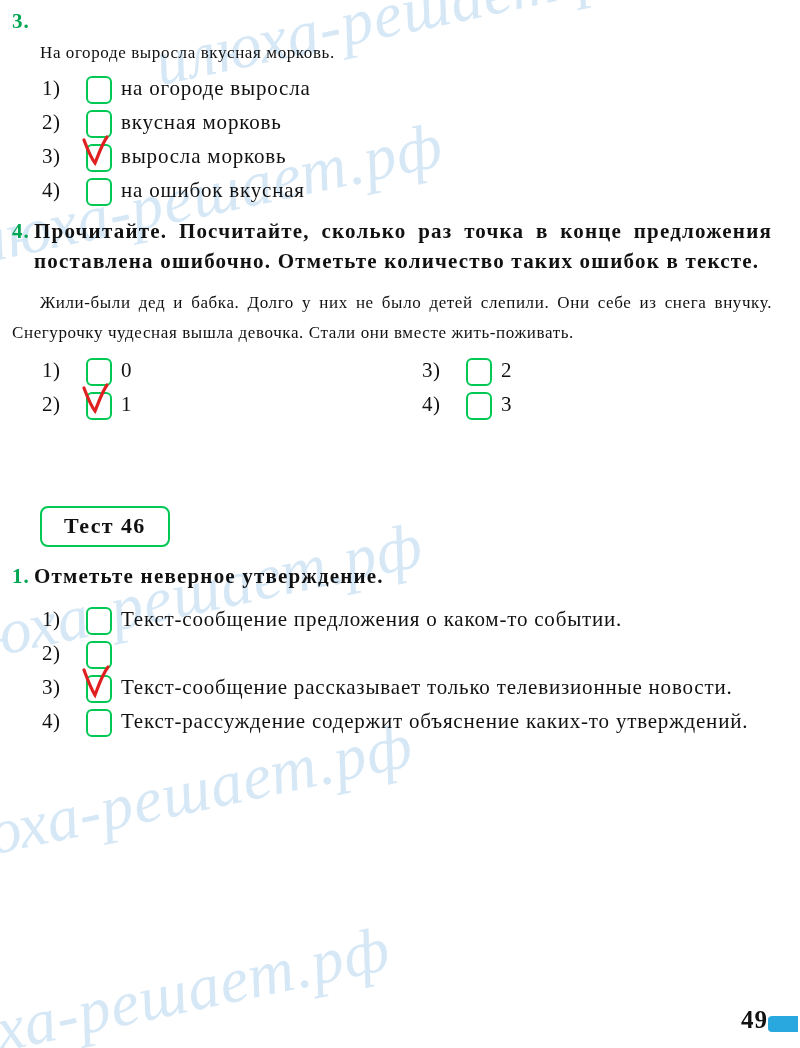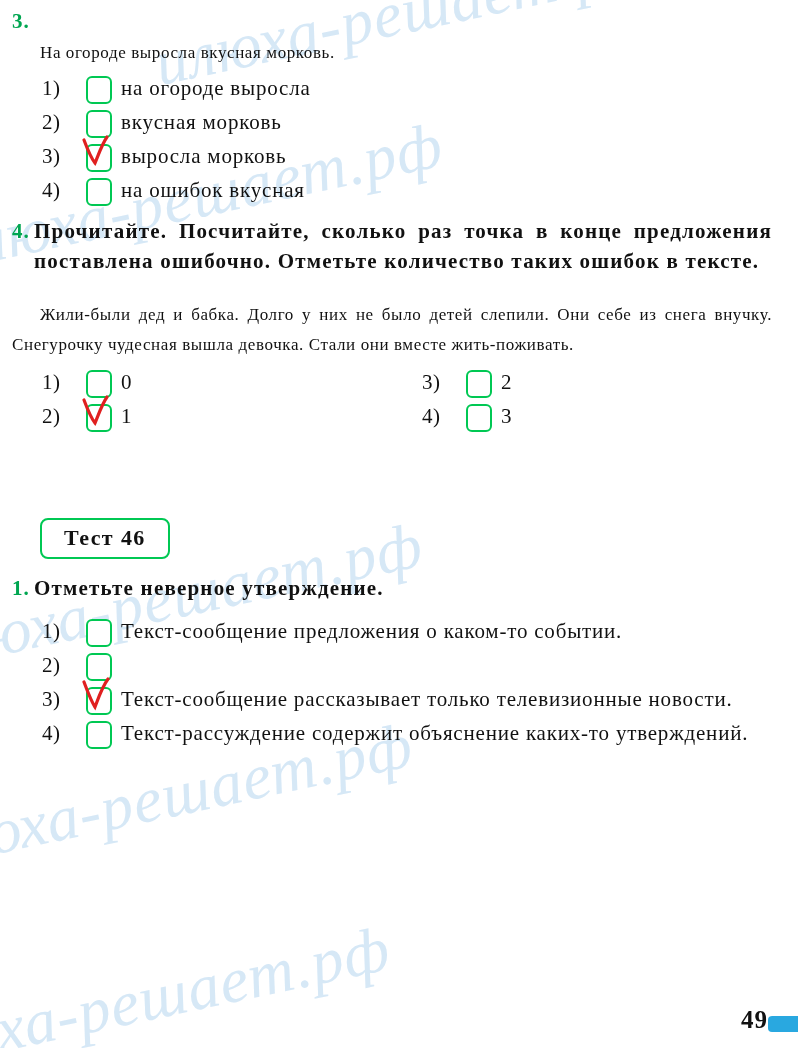--- a/index.html
+++ b/index.html
@@ -208,21 +208,21 @@
         </div>
       </div>
     </div>
 
     
     <div class="task" style="margin-top:10px;">
       <div class="task-head">
         <span class="task-num">4.</span>
         <span class="task-title">Прочитайте. Посчитайте, сколько раз точка в конце предложения поставлена ошибочно. Отметьте количество таких ошибок в тексте.</span>
       </div>
-      <div class="para" style="text-indent:28px; margin-top:24px;">Жили-были дед и бабка. Долго у них не было детей слепили. Они себе из снега внучку. Снегурочку чудесная вышла девочка. Стали они вместе жить-поживать.</div>
+      <div class="para" style="text-indent:28px; margin-top:12px;">Жили-были дед и бабка. Долго у них не было детей слепили. Они себе из снега внучку. Снегурочку чудесная вышла девочка. Стали они вместе жить-поживать.</div>
 
       <div class="opt-grid">
         <div class="opt-col">
           <div class="opt-row">
             <span class="opt-num">1)</span>
             <span class="checkbox"></span>
             <span class="opt-text">0</span>
           </div>
           <div class="opt-row">
             <span class="opt-num">2)</span>

